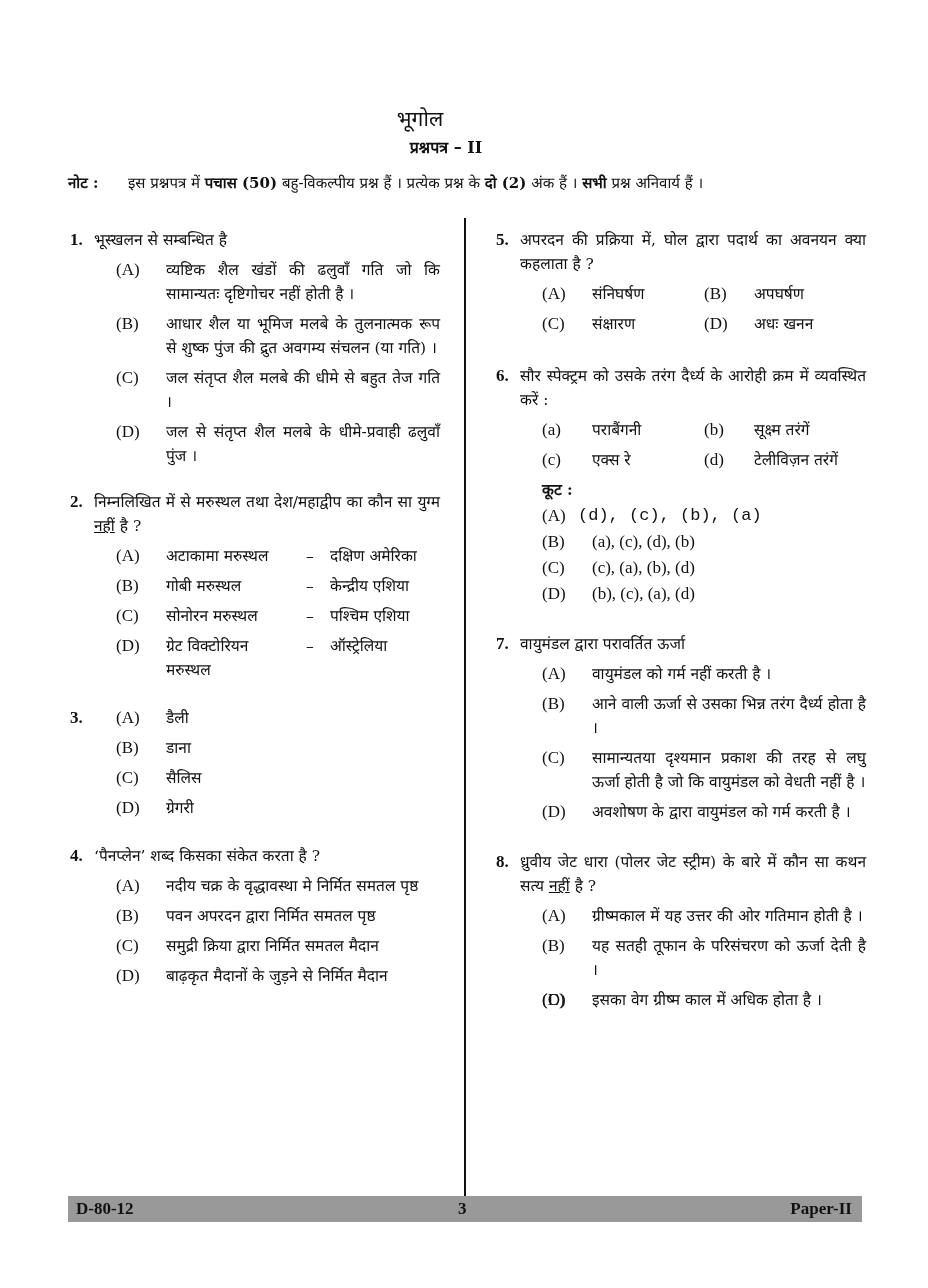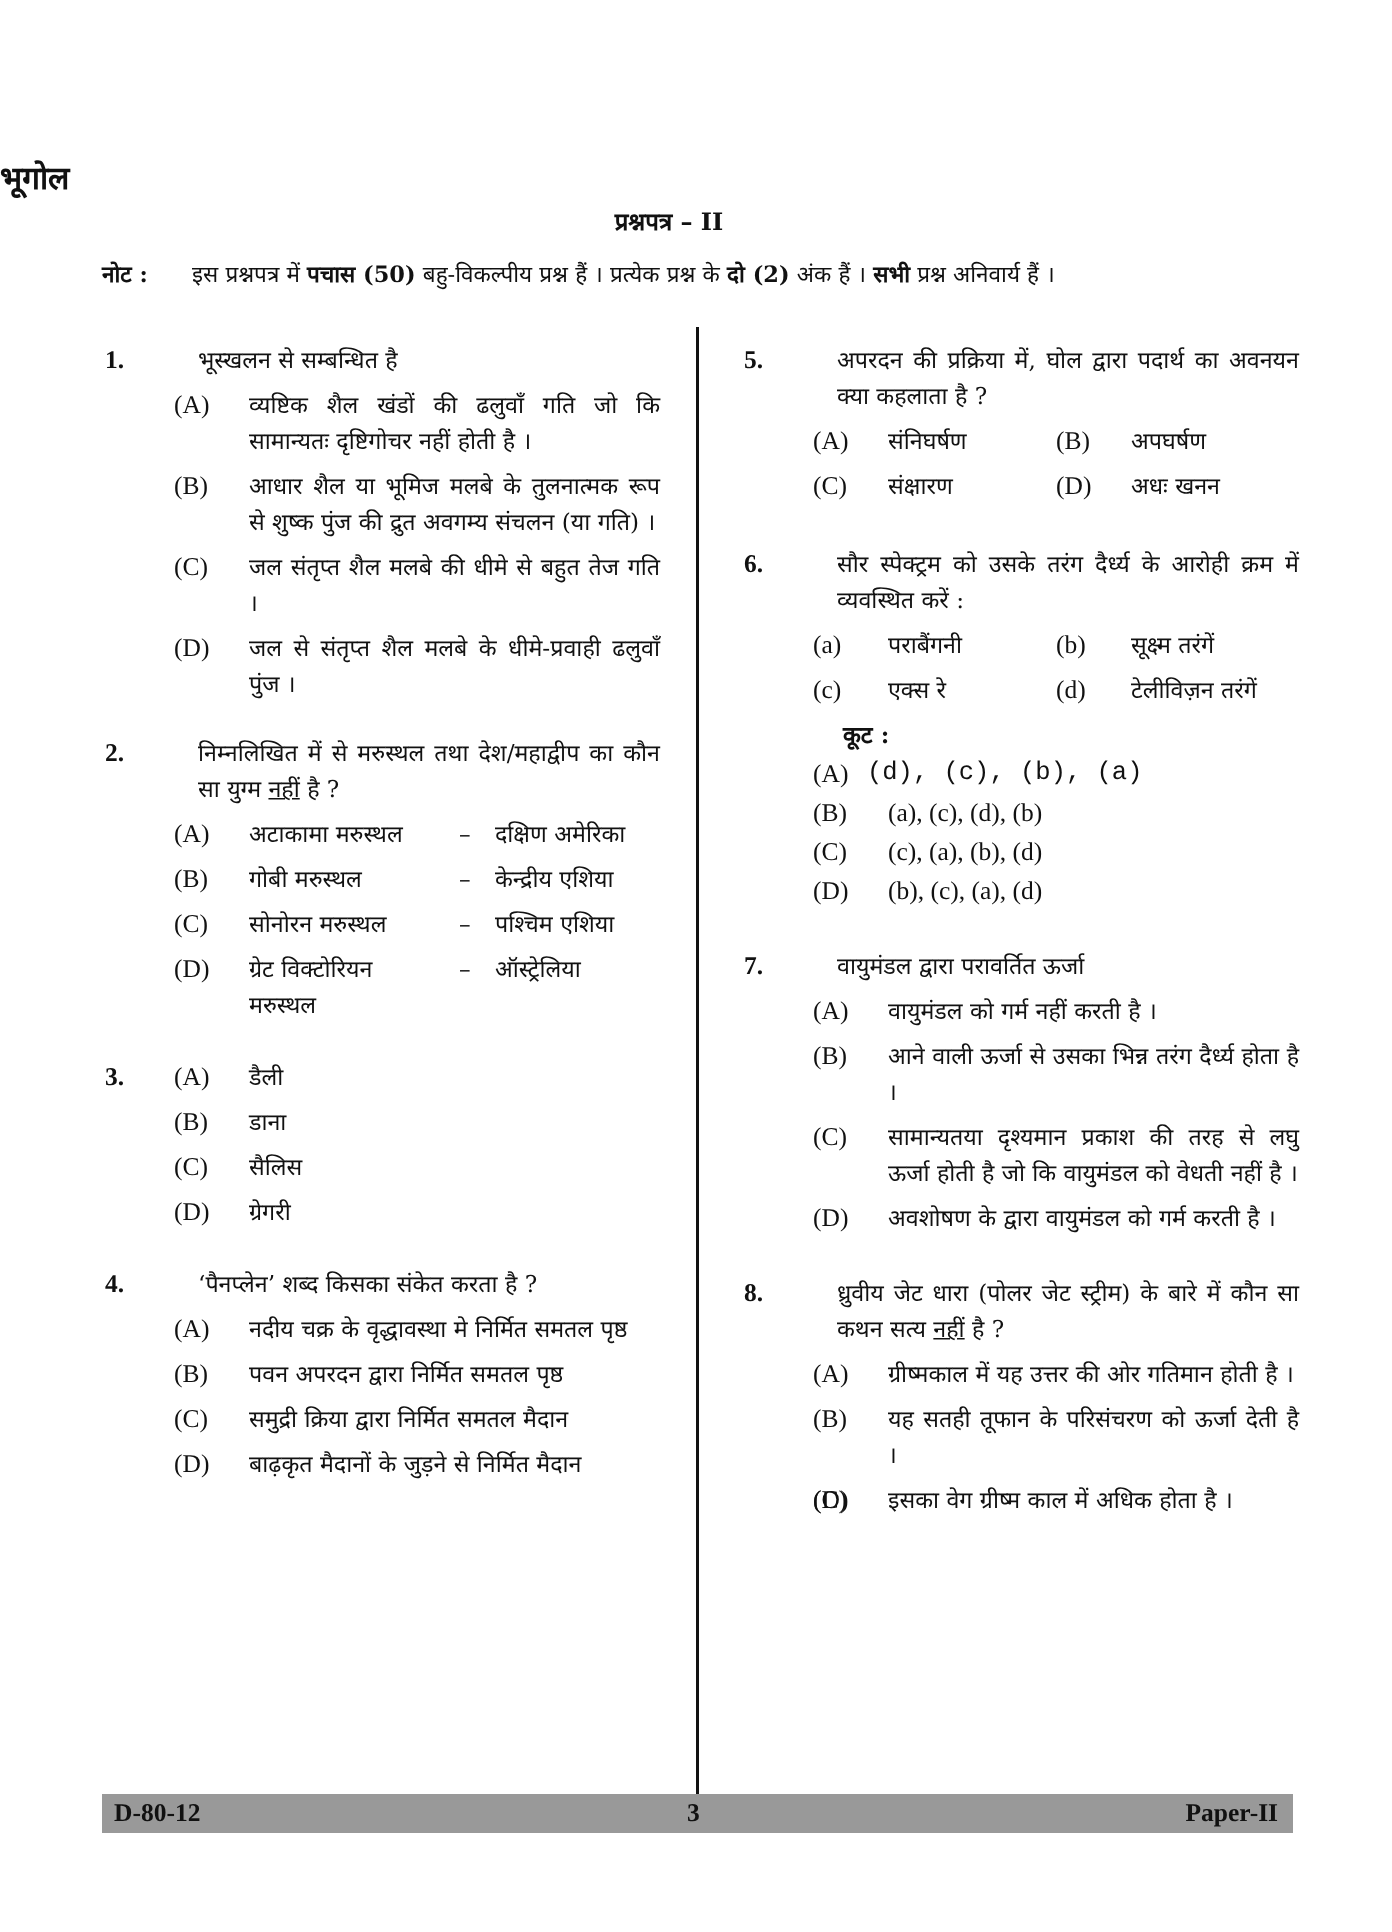--- a/index.html
+++ b/index.html
@@ -2,22 +2,22 @@
 <html><head>
 <meta charset="utf-8">
 <style>
   html, body { margin: 0; padding: 0; background: #ffffff; }
   body {
     width: 928px; height: 1288px; position: relative; overflow: hidden;
     font-family: "DejaVu Serif", "Liberation Serif", serif;
     color: #111;
   }
   .page-title {
-    position: absolute; top: 104px; left: 0; width: 840px; text-align: left;
-    font-size: 21px; font-weight: bold;
+    position: absolute; top: 104px; left: 0; width: 840px; text-align: center;
+    font-size: 21px; font-weight: normal;
   }
   .page-subtitle {
     position: absolute; top: 136px; left: 0; width: 892px; text-align: center;
     font-size: 16px; font-weight: bold;
   }
   .note {
     position: absolute; top: 172px; left: 68px; width: 800px;
     font-size: 15px; white-space: nowrap;
   }
   .note .note-label { font-weight: bold; display: inline-block; width: 60px; }
@@ -28,39 +28,39 @@
     background: #111;
   }
   .col { position: absolute; top: 228px; width: 372px; }
   .col-left { left: 68px; }
   .col-right { left: 494px; }
 
   .question { position: relative; font-size: 15.5px; line-height: 24px; }
   .q-num {
     position: absolute; left: 2px; top: 0; font-weight: bold; font-family: "Liberation Serif", serif; font-size: 17px;
   }
-  .q-text { margin-left: 64px; text-align: justify; }
+  .q-text { margin-left: 26px; text-align: justify; }
   .q-text u { text-decoration: underline; }
   .opt { position: relative; margin-left: 48px; margin-top: 6px; }
   .opt-label {
     position: absolute; left: 0; top: 0; font-family: "Liberation Serif", serif; font-size: 17px;
   }
   .opt-text { margin-left: 50px; text-align: justify; }
 
   .pair-row { display: flex; margin-left: 48px; margin-top: 6px; }
   .pair-row .opt-label { position: static; width: 50px; flex: none; }
   .pair-row .pair-left { width: 140px; flex: none; }
   .pair-row .pair-dash { width: 24px; flex: none; }
   .pair-row .pair-right { width: 110px; flex: none; }
 
   .grid2 { display: flex; margin-left: 48px; margin-top: 6px; }
   .grid2 .cell { width: 166px; display: flex; }
   .grid2 .cell .opt-label { position: static; width: 50px; flex: none; }
 
-  .kut { margin-left: 68px; margin-top: 6px; font-weight: bold; }
+  .kut { margin-left: 48px; margin-top: 6px; font-weight: bold; }
 
   .footer {
     position: absolute; top: 1196px; left: 68px; width: 794px; height: 26px;
     background: #999999; font-family: Liberation Serif, serif; font-weight: bold; font-size: 17px;
   }
   .footer span { position: absolute; top: 3px; }
   .footer .f-left { left: 8px; }
   .footer .f-center { left: 390px; }
   .footer .f-right { right: 10px; }
 </style>

